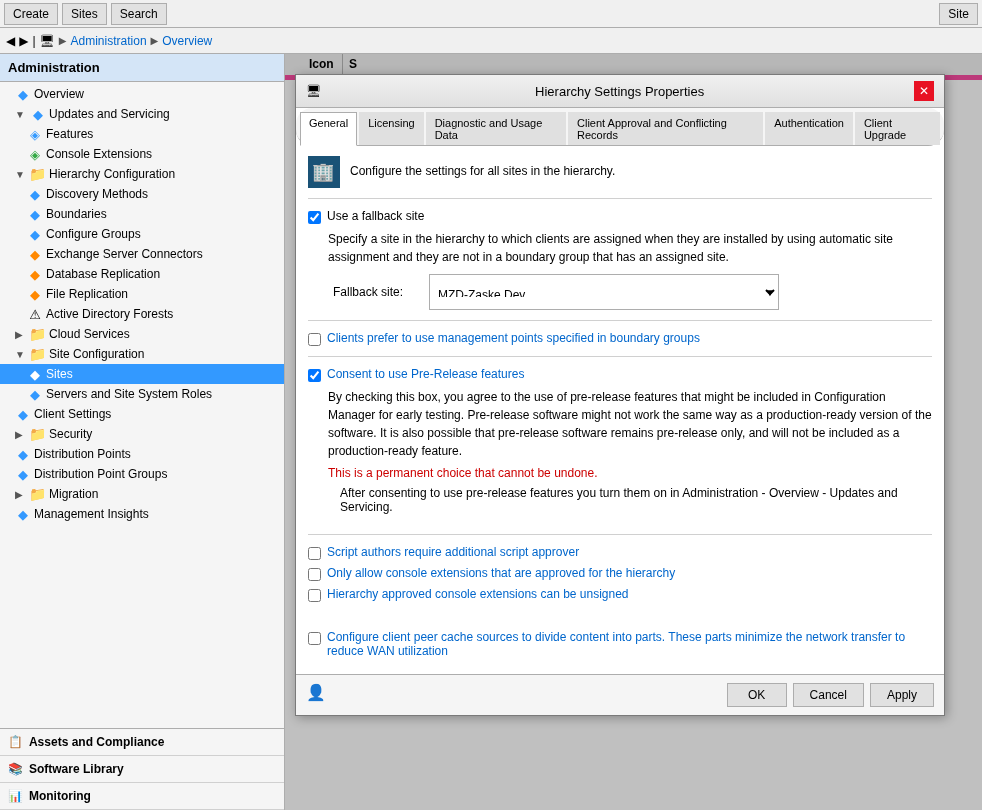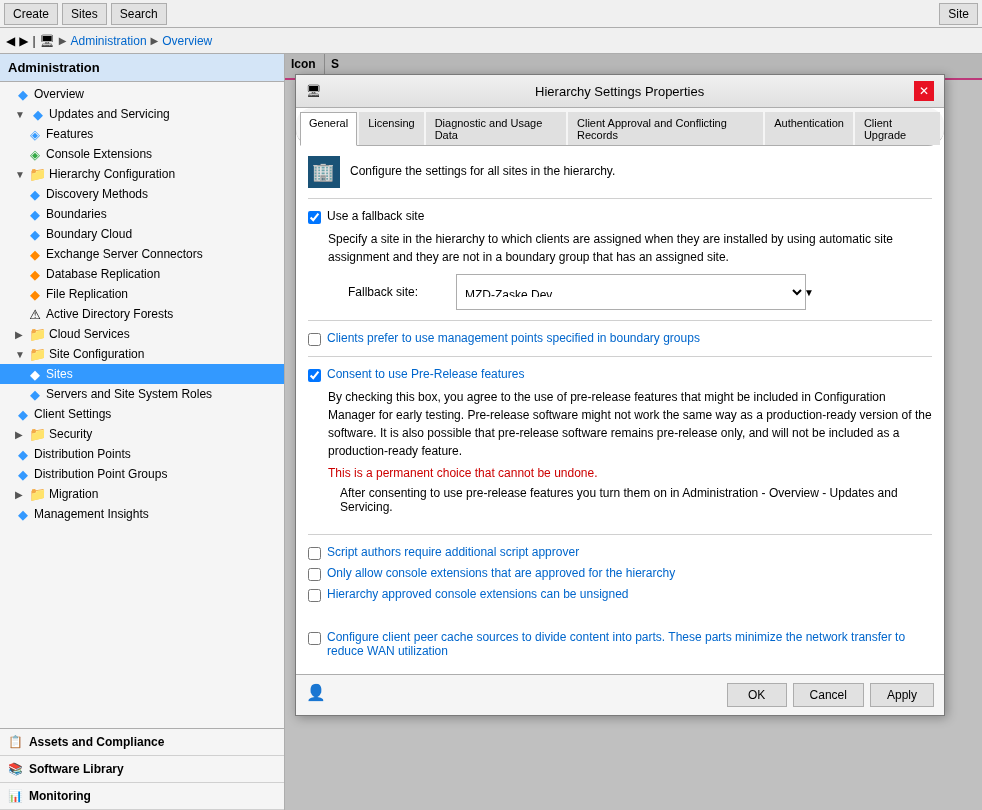--- a/index.html
+++ b/index.html
@@ -51,21 +51,21 @@
     .dialog-header-row { display: flex; align-items: flex-start; gap: 10px; margin-bottom: 10px; }
     .dialog-icon { width: 32px; height: 32px; background: #1a5276; display: flex; align-items: center; justify-content: center; color: white; font-size: 18px; flex-shrink: 0; }
 
     .divider { border: none; border-top: 1px solid #d0d0d0; margin: 10px 0; }
 
     .checkbox-row { display: flex; align-items: flex-start; gap: 6px; margin: 6px 0; }
     .checkbox-row input[type=checkbox] { margin-top: 2px; flex-shrink: 0; }
     .checkbox-label { font-size: 12px; color: #0066cc; cursor: pointer; }
     .checkbox-label.black { color: #000; }
 
-    .fallback-row { display: flex; align-items: center; gap: 18px; margin: 8px 0 8px 20px; }
+    .fallback-row { display: flex; align-items: center; gap: 6px; margin: 8px 0 8px 5px; }
     .fallback-label { font-size: 12px; min-width: 90px; }
     .fallback-select { flex: 1; max-width: 350px; height: 36px; border: 1px solid #adadad; background: white; font-size: 12px; padding: 12px 4px; }
 
     .indent-block { margin-left: 20px; }
     .description-text { font-size: 12px; line-height: 1.5; color: #000; margin: 6px 0; }
     .warning-text { font-size: 12px; color: #cc0000; margin: 4px 0; }
     .info-text { font-size: 12px; color: #000; margin: 4px 12px; }
 
     .dialog-footer { border-top: 1px solid #adadad; padding: 8px 10px; display: flex; justify-content: flex-end; gap: 6px; background: #f5f5f5; }
     .dialog-btn { padding: 4px 16px; font-size: 12px; border: 1px solid #adadad; background: #e1e1e1; cursor: pointer; min-width: 60px; }
@@ -143,21 +143,21 @@
           <span class="item-label">Discovery Methods</span>
         </div>
         <div class="tree-item">
           <span class="tree-indent" style="width:20px"></span>
           <span class="item-icon icon-blue">◆</span>
           <span class="item-label">Boundaries</span>
         </div>
         <div class="tree-item">
           <span class="tree-indent" style="width:20px"></span>
           <span class="item-icon icon-blue">◆</span>
-          <span class="item-label">Boundary Cloud</span>
+          <span class="item-label">Configure Groups</span>
         </div>
         <div class="tree-item">
           <span class="tree-indent" style="width:20px"></span>
           <span class="item-icon icon-orange">◆</span>
           <span class="item-label">Exchange Server Connectors</span>
         </div>
         <div class="tree-item">
           <span class="tree-indent" style="width:20px"></span>
           <span class="item-icon icon-orange">◆</span>
           <span class="item-label">Database Replication</span>
@@ -247,21 +247,21 @@
         </div>
         <div class="sidebar-bottom-item">
           <span>📊</span>
           <span class="sidebar-bottom-label">Monitoring</span>
         </div>
       </div>
     </div>
 
     <div class="content-area">
 
-      <div style="display:flex; height:26px; border-bottom:2px solid #ec4899; background:#e5e5e5;">
+      <div style="display:flex; height:26px; border-bottom:5px solid #ec4899; background:#e5e5e5;padding-left:18px;">
         <div style="width:40px; border-right:1px solid #adadad; padding:3px 6px; font-size:12px; font-weight:bold;">
           <span>Icon</span>
         </div>
         <div style="flex:1; padding:3px 6px; font-size:12px; font-weight:bold;">S</div>
       </div>
 
       <div class="dialog-overlay">
         <div class="dialog">
 
           <div class="dialog-titlebar">

